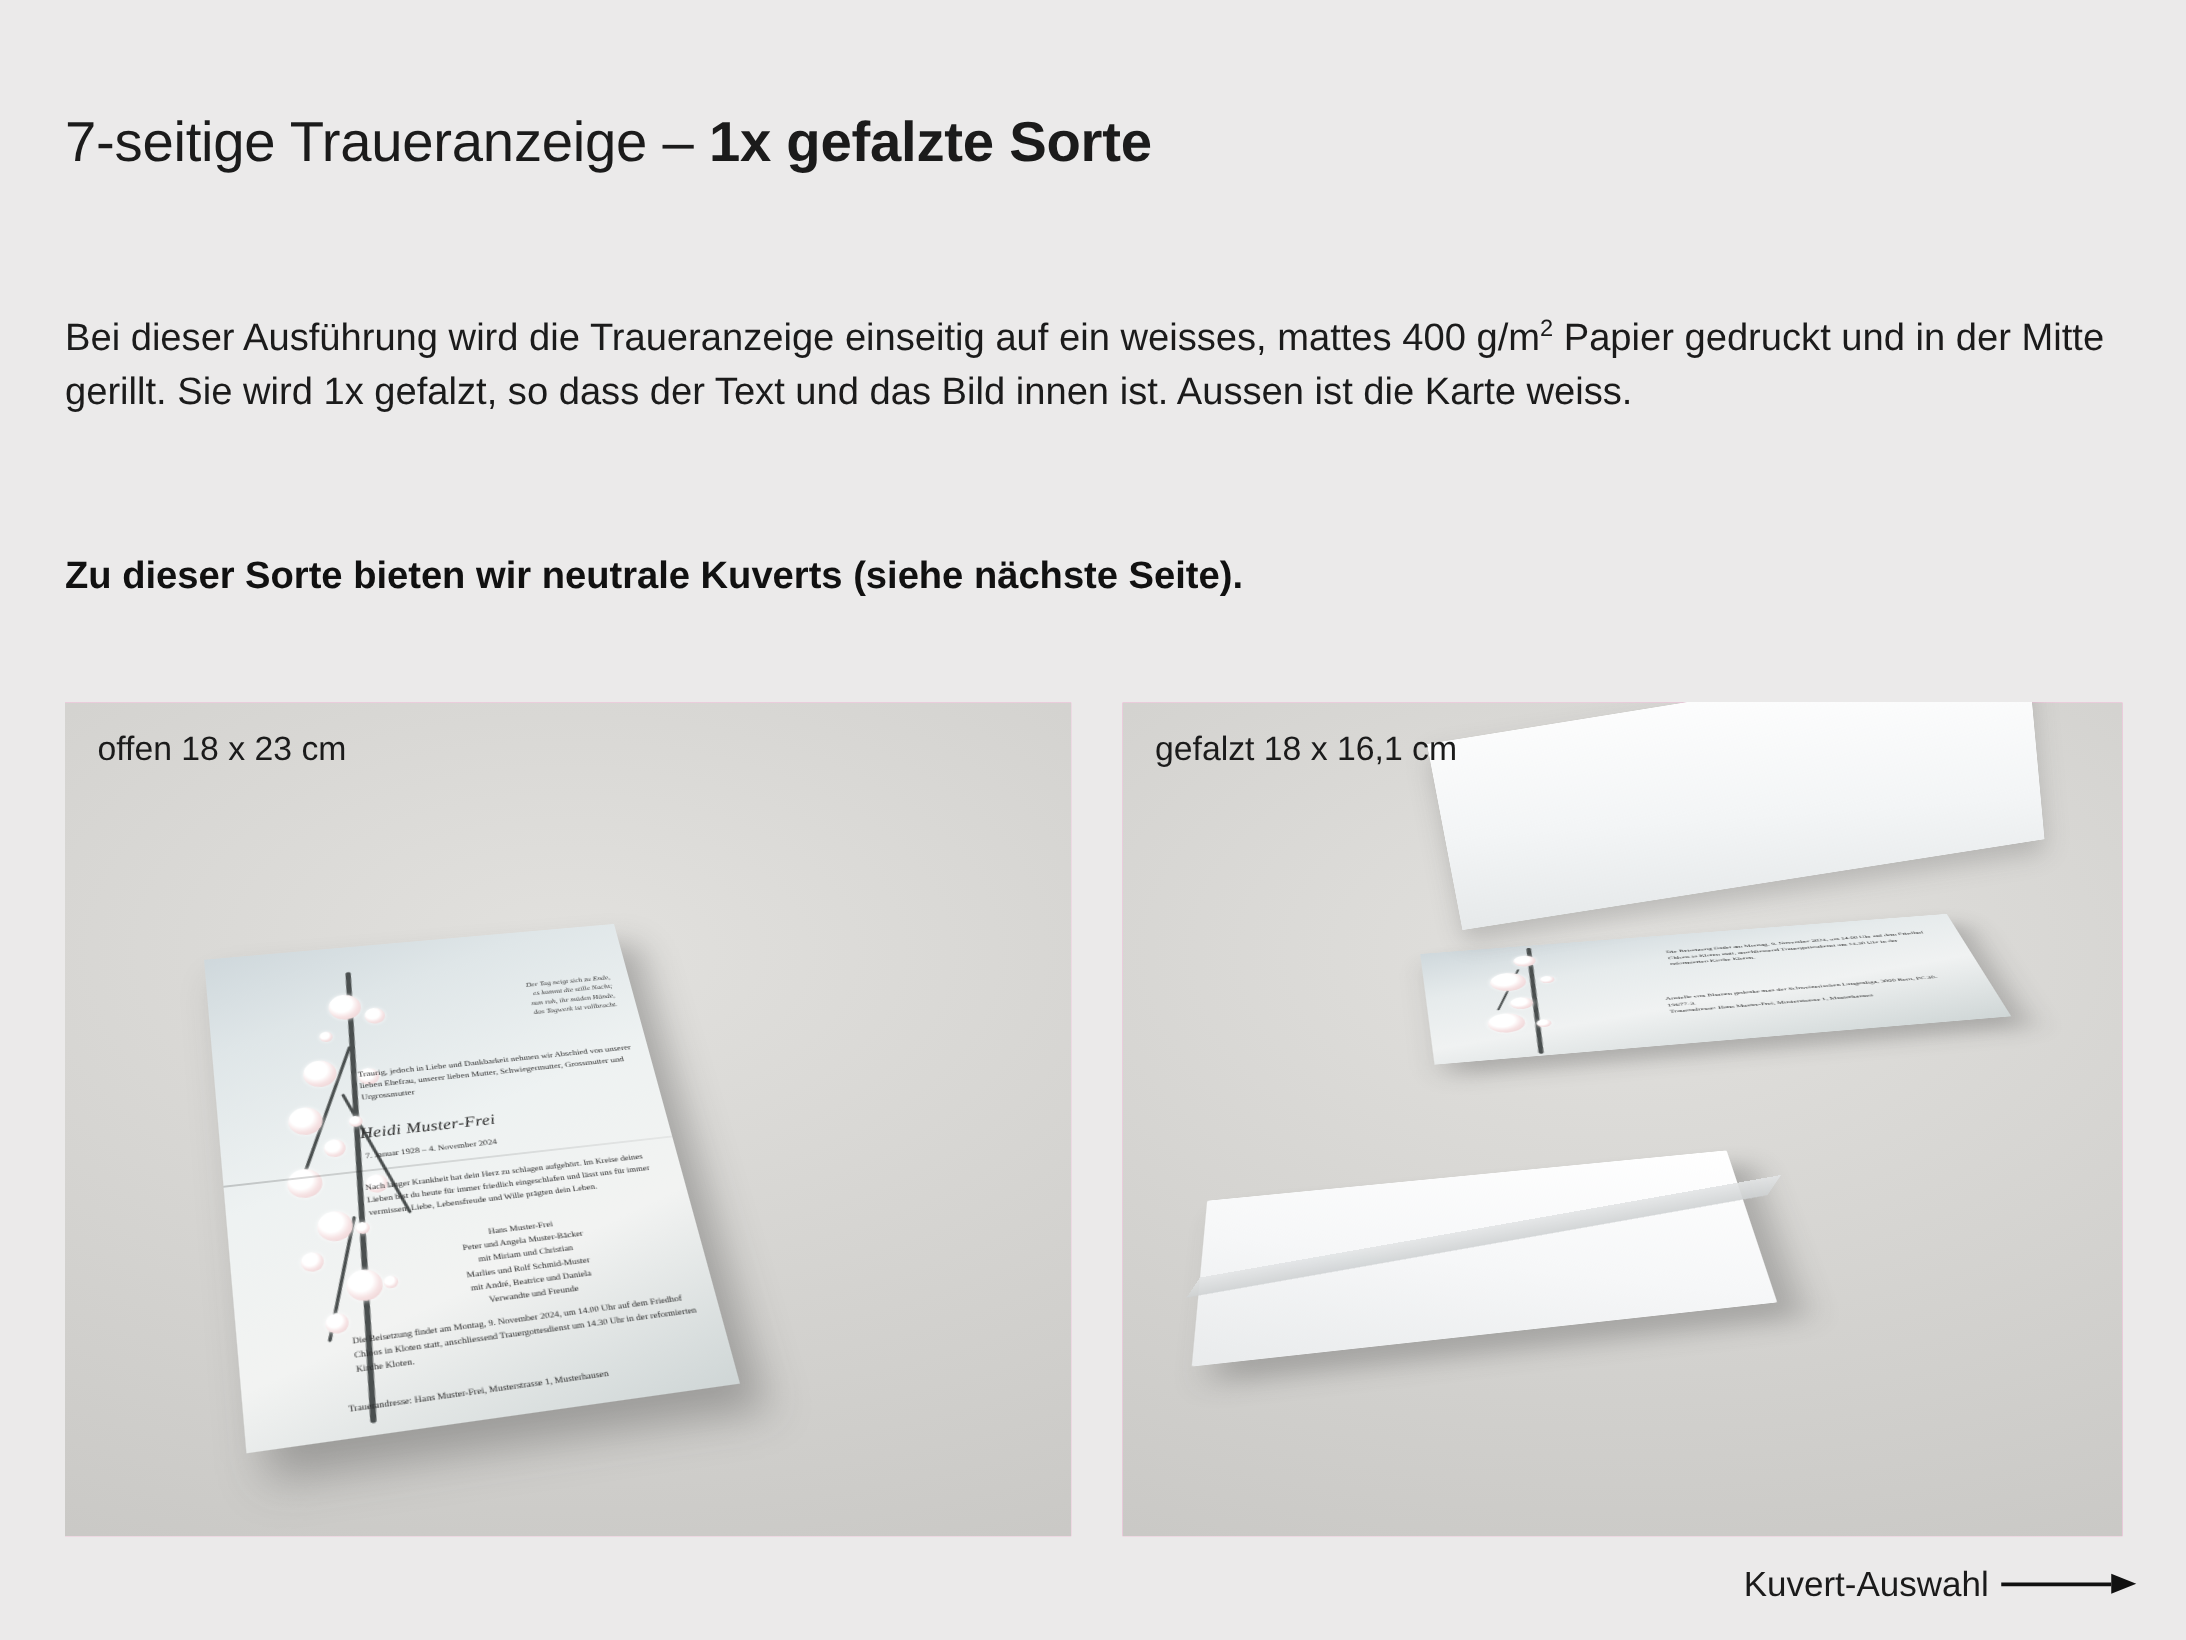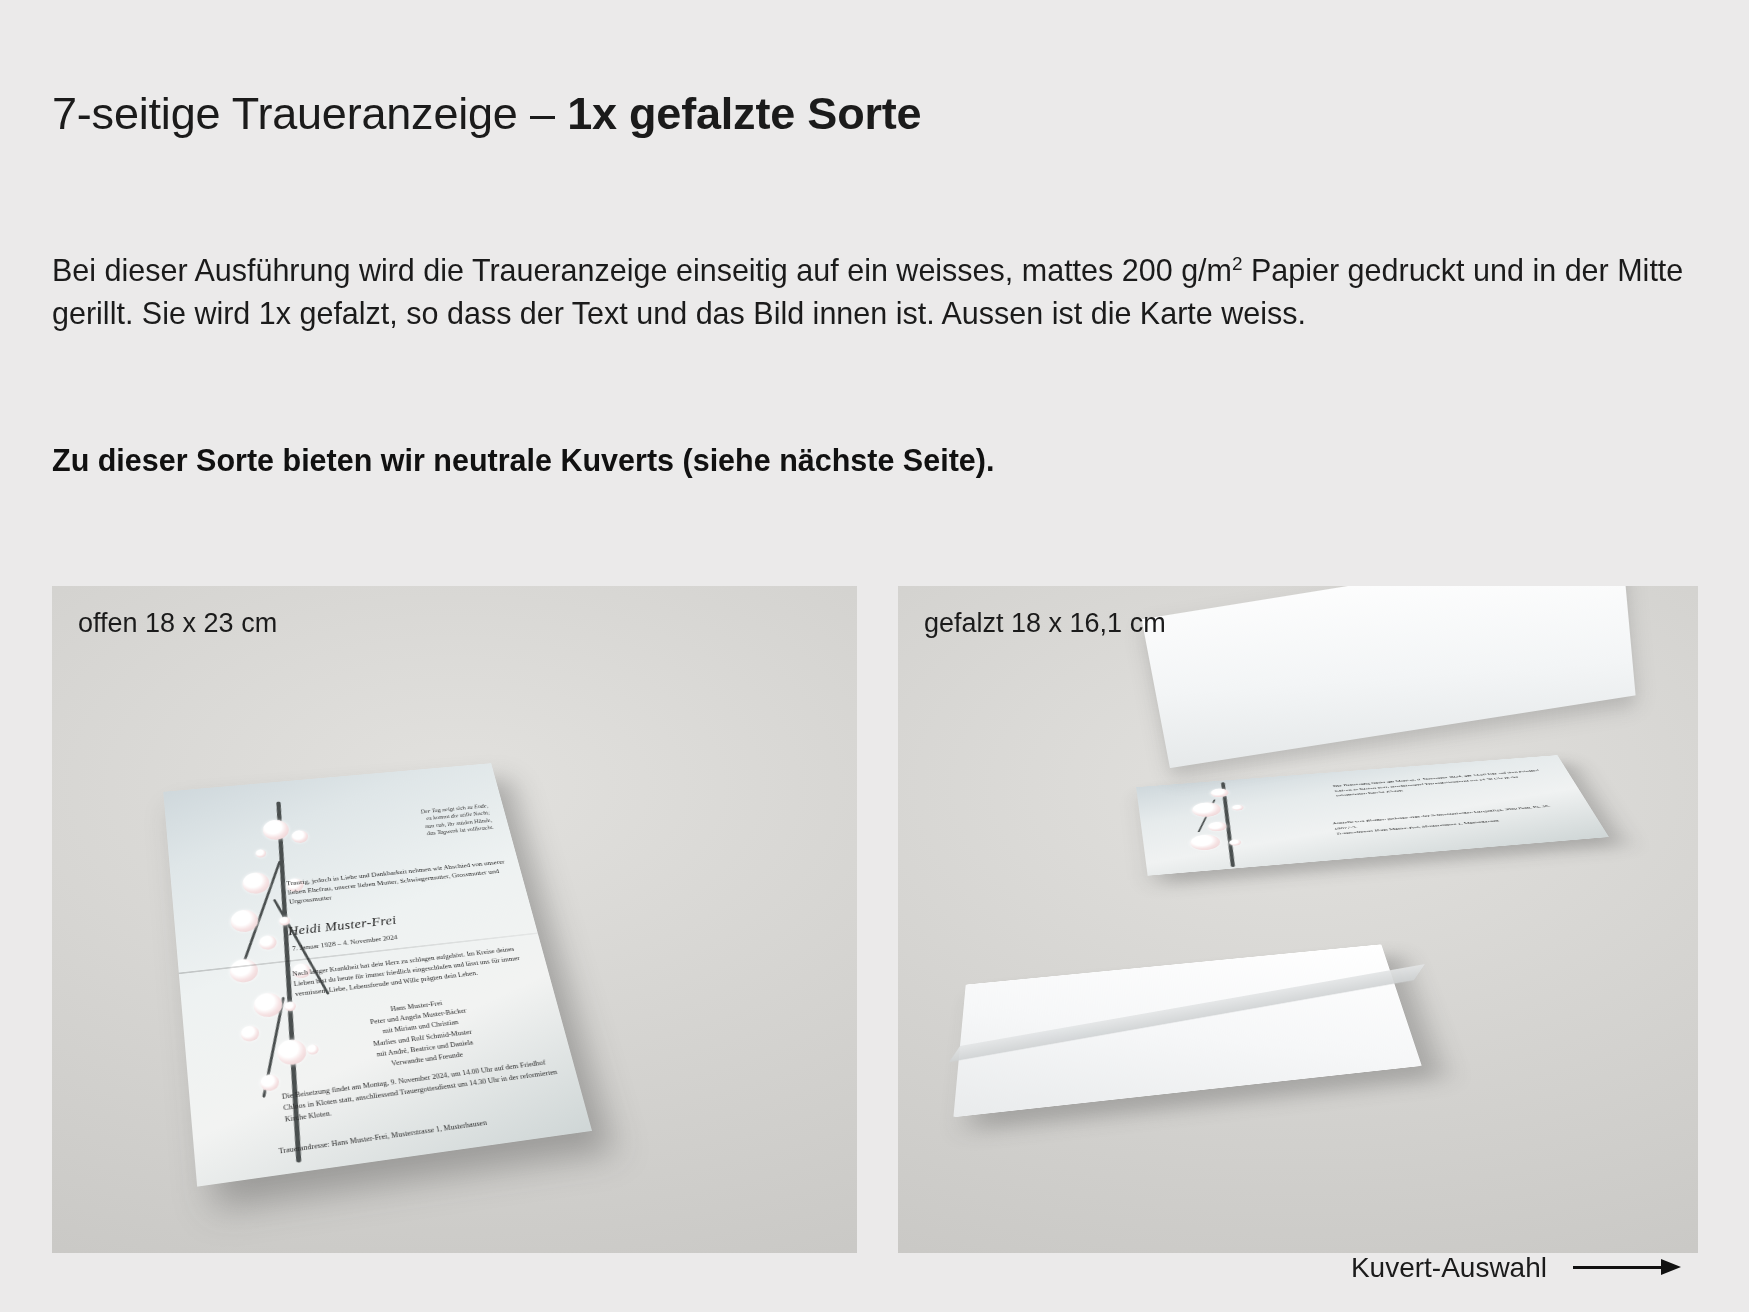--- a/index.html
+++ b/index.html
@@ -56,21 +56,20 @@
     font-size: 30.5px;
     font-weight: 700;
     color: #111;
   }
 
   
   .panel {
     position: absolute;
     background: #f9a8d4;
     overflow: hidden;
-    margin-top: 24px;
   }
   .panel-left  { left: 52px;  top: 562px; width: 805px; height: 667px; }
   .panel-right { left: 898px; top: 562px; width: 800px; height: 667px; }
 
   .panel-label {
     position: absolute;
     left: 26px;
     top: 22px;
     font-size: 27px;
     color: #1b1b1b;
@@ -221,25 +220,25 @@
     height: 14px;
     background: linear-gradient(180deg,#e3e5e6,#cfd2d3);
     transform: rotateZ(-10deg) skewX(-44deg);
     transform-origin: 0 0;
     opacity: .9;
   }
 
   
   .footer {
     position: absolute;
-    right: 68px;
+    right: 40px;
     bottom: 28px;
     display: flex;
     align-items: center;
-    gap: 26px;
+    gap: 10px;
   }
   .footer-label { font-size: 28px; color: #1b1b1b; }
   .arrow { width: 108px; height: 20px; position: relative; }
   .arrow .shaft {
     position: absolute; left: 0; top: 8px; width: 88px; height: 3px; background: #111;
   }
   .arrow .head {
     position: absolute; right: 0; top: 1px;
     width: 0; height: 0;
     border-top: 8.5px solid transparent;
@@ -249,21 +248,21 @@
 </style>
 </head>
 <body>
 
 <div class="page">
 
   <h1 class="title">
     <span class="light">7-seitige Traueranzeige – </span><span class="bold">1x gefalzte Sorte</span>
   </h1>
 
-  <p class="intro"><span>Bei dieser Ausführung wird die Traueranzeige einseitig auf ein weisses, mattes 200 g/m</span><sup>2</sup><span> Papier gedruckt und in der Mitte gerillt. Sie wird 1x gefalzt, so dass der Text und das Bild innen ist. Aussen ist die Karte weiss.</span></p>
+  <p class="intro"><span>Bei dieser Ausführung wird die Traueranzeige einseitig auf ein weisses, mattes 400 g/m</span><sup>2</sup><span> Papier gedruckt und in der Mitte gerillt. Sie wird 1x gefalzt, so dass der Text und das Bild innen ist. Aussen ist die Karte weiss.</span></p>
 
   <p class="note">Zu dieser Sorte bieten wir neutrale Kuverts (siehe nächste Seite).</p>
 
   <div class="panel panel-left">
     <span class="panel-label">offen 18 x 23 cm</span>
 
     <div class="card-open-wrap">
       <div class="card-open">
 
         <div class="card-photo">

